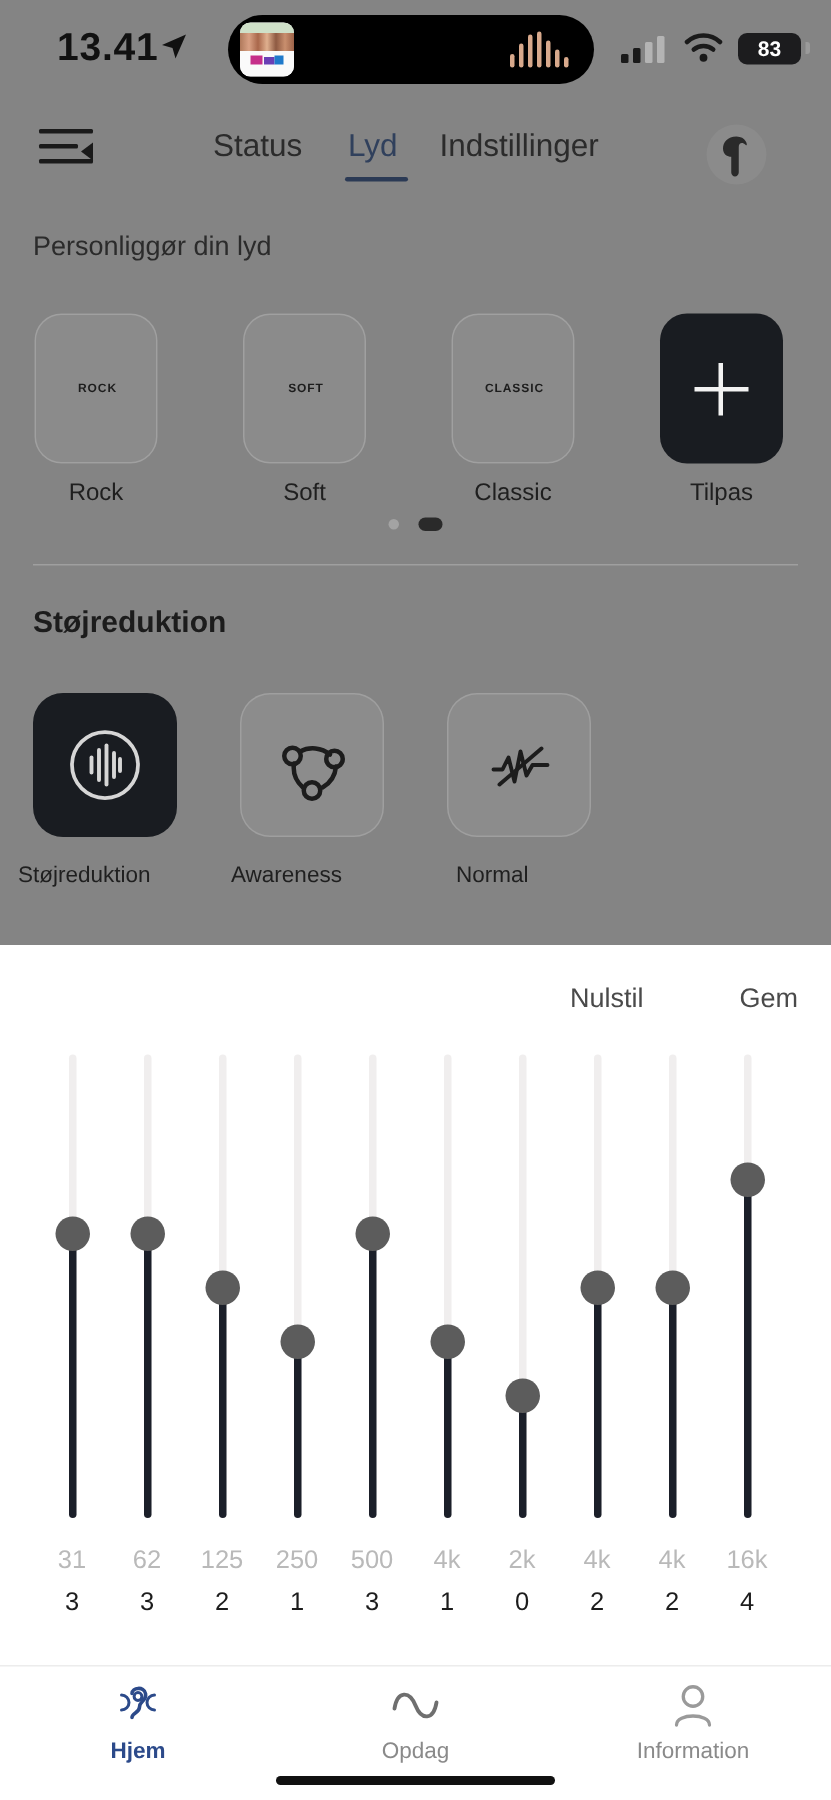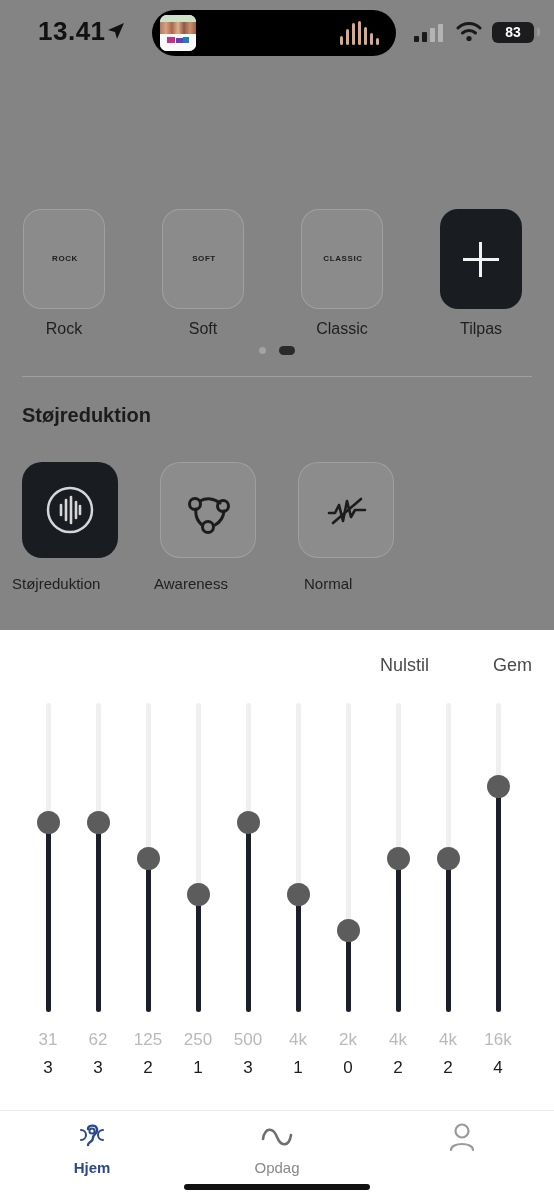--- a/index.html
+++ b/index.html
@@ -213,21 +213,44 @@
           <path d="M6.5 11 A10 10 0 0 1 19.5 11" stroke="#1a1a1a" stroke-width="3" fill="none" stroke-linecap="round"></path>
           <circle cx="13" cy="16.5" r="2.6" fill="#1a1a1a"></circle>
         </svg>
       </div>
       <div class="batt">
         <div class="batt-txt">83</div>
       </div>
       <div class="batt-cap"></div>
     </div>
 
-
+    <div class="topnav">
+      <div class="menu-icon">
+        <i style="top:0;width:36px"></i>
+        <i style="top:10px;width:26px"></i>
+        <i style="top:20px;width:36px"></i>
+        <div class="menu-tri"></div>
+      </div>
+
+      <div class="tabs">
+        <div class="tab" style="left:142px">Status</div>
+        <div class="tab active" style="left:232px">Lyd</div>
+        <div class="tab-underline" style="left:230px; top:56px; width:42px"></div>
+        <div class="tab" style="left:293px">Indstillinger</div>
+      </div>
+
+      <div class="bud-icon">
+        <svg width="42" height="42" viewBox="0 0 42 42">
+          <circle cx="21" cy="21" r="20" fill="rgba(255,255,255,0.06)"></circle>
+          <path d="M21 9 C15 9 12 13 12 17 C12 21 15 22.5 17.5 22.5 L17.5 33 C17.5 34.6 18.7 35.6 20 35.6 C21.3 35.6 22.5 34.6 22.5 33 L22.5 16 C22.5 13 25 12.5 27 14.5 C29 16.5 28 9 21 9 Z" fill="#2a2a2a"></path>
+        </svg>
+      </div>
+    </div>
+
+    <div class="sec-title" style="top:154px">Personliggør din lyd</div>
 
     <div class="card light" style="left:23px;  top:209px">
       <div class="card-mini-label">ROCK</div>
     </div>
     <div class="card light" style="left:162px; top:209px">
       <div class="card-mini-label">SOFT</div>
     </div>
     <div class="card light" style="left:301px; top:209px">
       <div class="card-mini-label">CLASSIC</div>
     </div>
@@ -388,17 +411,18 @@
       </div>
       <div class="bnav-lbl">Opdag</div>
     </div>
     <div class="bnav-item" style="left:370px">
       <div class="bnav-ico">
         <svg width="36" height="36" viewBox="0 0 36 36">
           <circle cx="18" cy="12" r="6.5" stroke="#9a9a9a" stroke-width="2.2" fill="none"></circle>
           <path d="M7 31 C7 23 29 23 29 31" stroke="#9a9a9a" stroke-width="2.2" fill="none" stroke-linecap="round"></path>
         </svg>
       </div>
+      <div class="bnav-lbl">Information</div>
     </div>
     <div class="home-ind"></div>
   </div>
 
 </div>
 
 </body></html>

